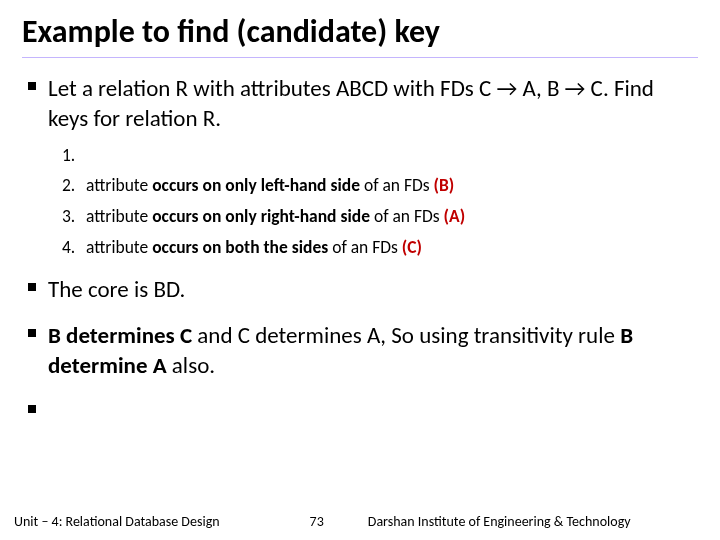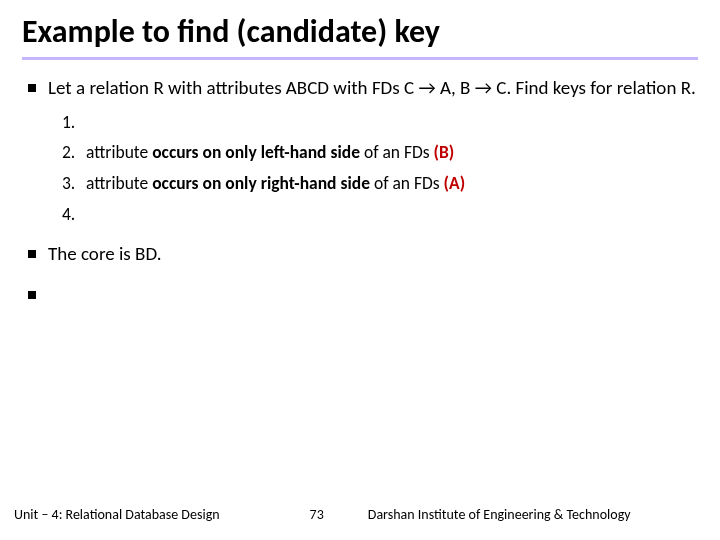--- a/index.html
+++ b/index.html
@@ -13,28 +13,28 @@
     overflow: hidden;
   }
   .slide {
     padding: 12px 22px 0 22px;
   }
   .title {
     font-size: 32px;
     font-weight: 700;
     color: #000;
     padding-bottom: 6px;
-    border-bottom: 3px solid #c4b5fd;
+    border-bottom: 1px solid #c4b5fd;
     margin-bottom: 10px;
   }
   .bullet {
     display: flex;
     align-items: flex-start;
     margin: 16px 0 10px 6px;
-    font-size: 19px;
+    font-size: 23px;
     line-height: 1.3;
   }
   .bullet .marker {
     width: 8px;
     height: 8px;
     background: #000;
     flex-shrink: 0;
     margin-top: 8px;
     margin-right: 12px;
   }
@@ -48,21 +48,21 @@
     margin: 7px 0;
   }
   .numitem .num {
     width: 24px;
     flex-shrink: 0;
   }
   .bold { font-weight: 700; }
   .accent { color: #C00000; font-weight: 700; }
   .footer {
     position: absolute;
-    bottom: 7px;
+    bottom: 0;
     left: 0;
     right: 0;
     display: flex;
     align-items: center;
     font-size: 14px;
     padding: 8px 14px 10px 14px;
     color: #000;
   }
   .footer-left { flex: 0 0 auto; }
   .footer-center { flex: 0 0 auto; margin: 0 44px 0 90px; }
@@ -90,28 +90,37 @@
       </span>
     </div>
     <div class="numitem">
       <span class="num">3.</span>
       <span>
         <span>attribute </span><span class="bold">occurs on only right-hand side</span><span> of an FDs </span><span class="accent">(A)</span>
       </span>
     </div>
     <div class="numitem">
       <span class="num">4.</span>
+      <span>
+        <span>attribute </span><span class="bold">occurs on both the sides</span><span> of an FDs </span><span class="accent">(C)</span>
+      </span>
     </div>
   </div>
 
   <div class="bullet">
     <span class="marker"></span>
     <span>The core is BD.</span>
   </div>
 
+  <div class="bullet">
+    <span class="marker"></span>
+    <span>
+      <span class="bold">B determines C</span><span> and C determines A, So using transitivity rule </span><span class="bold">B determine A</span><span> also.</span>
+    </span>
+  </div>
 
   <div class="bullet">
     <span class="marker"></span>
   </div>
 </div>
 
 <div class="footer">
   <span class="footer-left">Unit – 4: Relational Database Design</span>
   <span class="footer-center">73</span>
   <span class="footer-right">Darshan Institute of Engineering &amp; Technology</span>

